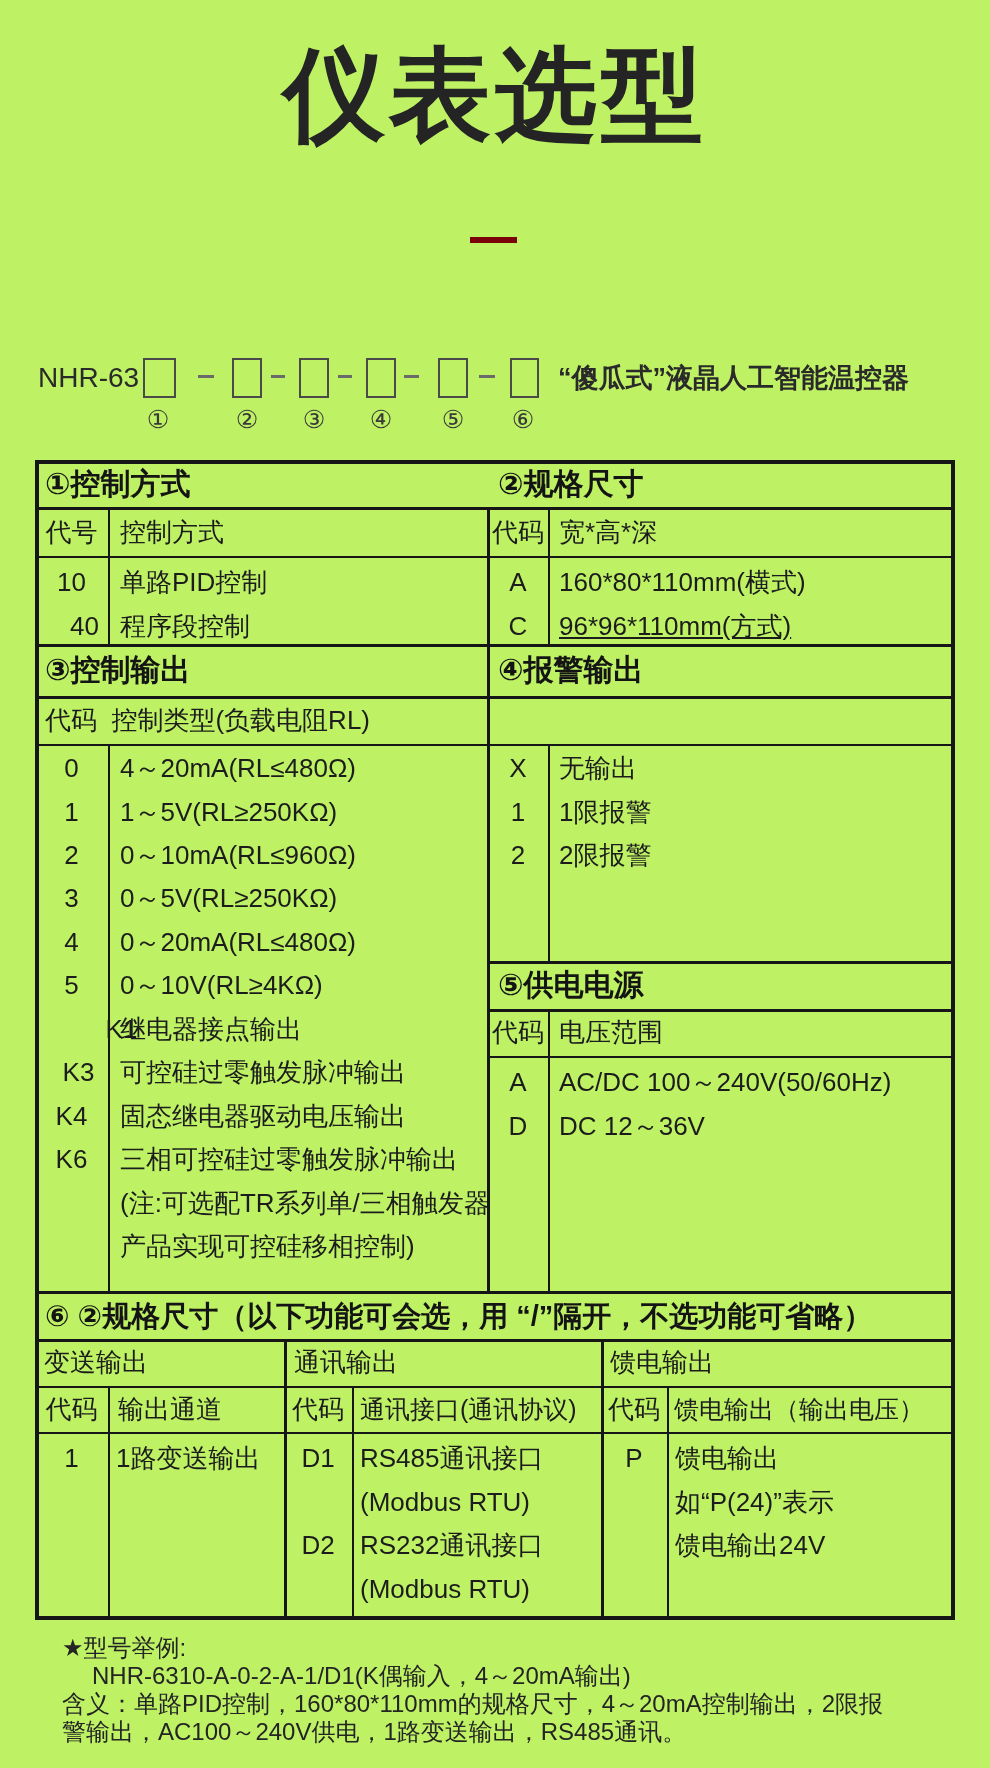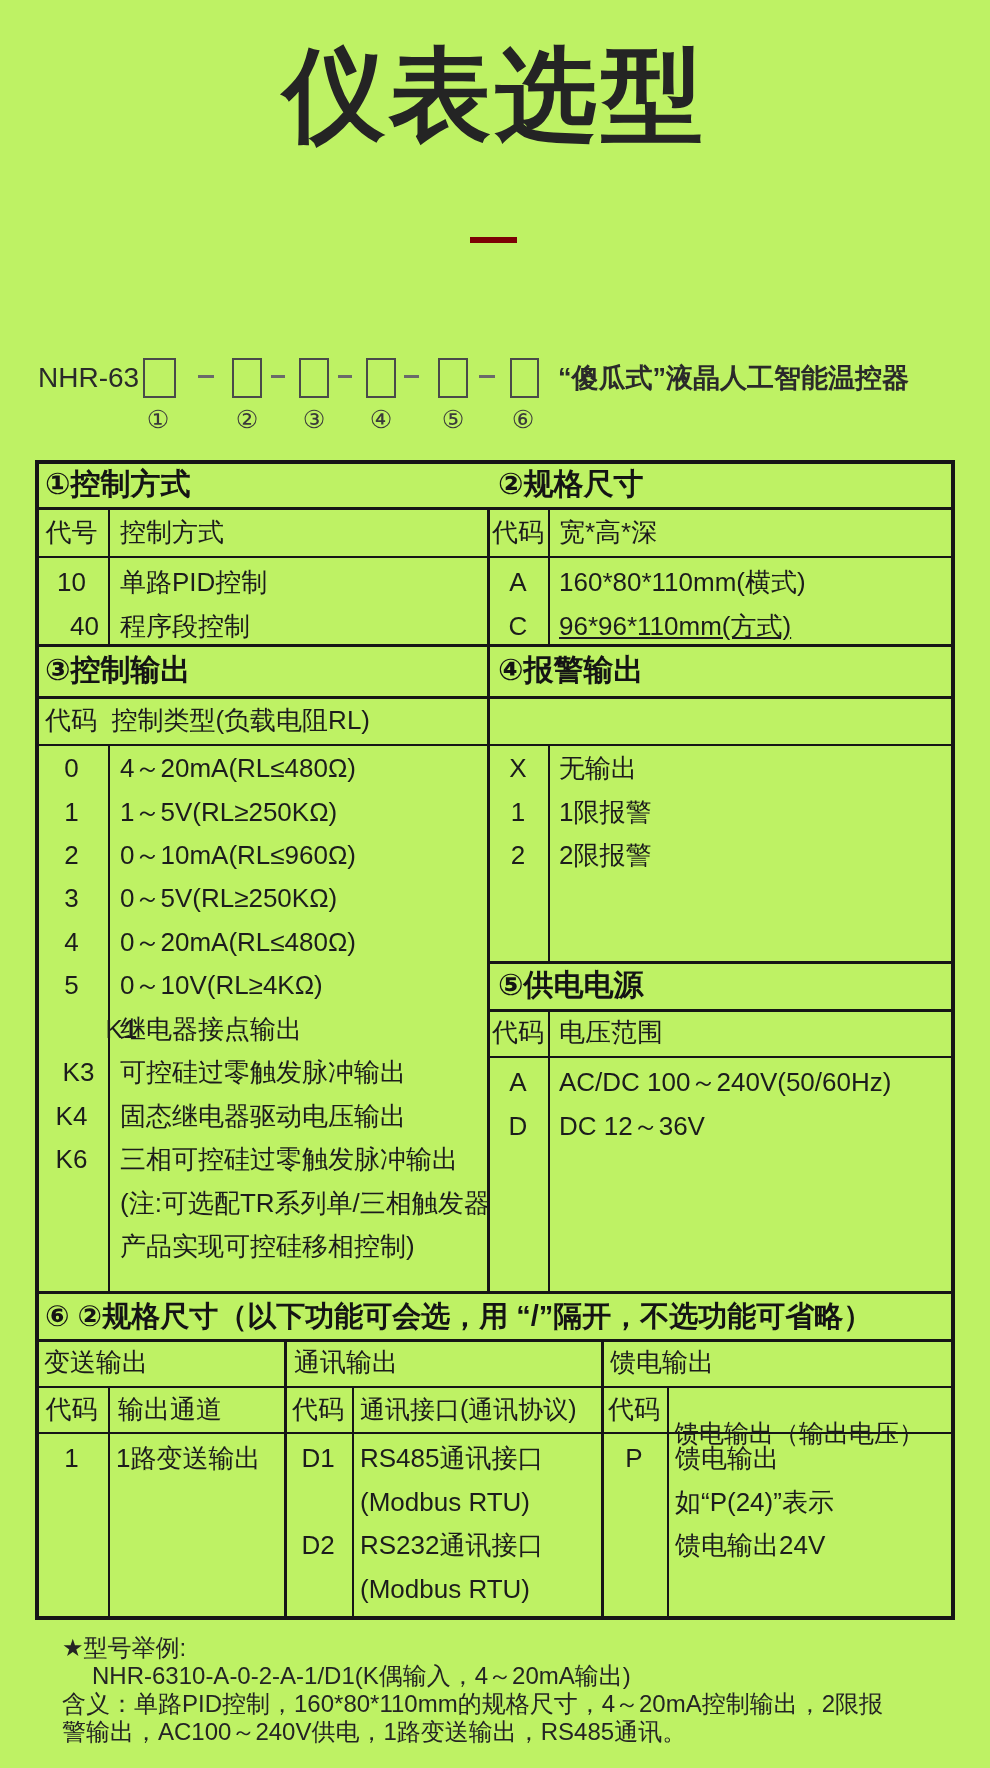--- a/index.html
+++ b/index.html
@@ -166,21 +166,21 @@
 
   <div class="t" style="left:44px;top:1346px;">变送输出</div>
   <div class="t" style="left:294px;top:1346px;">通讯输出</div>
   <div class="t" style="left:610px;top:1346px;">馈电输出</div>
 
   <div class="t code" style="left:35px;top:1393px;width:73px;">代码</div>
   <div class="t" style="left:118px;top:1393px;">输出通道</div>
   <div class="t code" style="left:284px;top:1393px;width:68px;">代码</div>
   <div class="t sm" style="left:360px;top:1393px;">通讯接口(通讯协议)</div>
   <div class="t code" style="left:601px;top:1393px;width:66px;">代码</div>
-  <div class="t sm" style="left:674px;top:1393px;margin-top:24px;">馈电输出（输出电压）</div>
+  <div class="t sm" style="left:674px;top:1393px;">馈电输出（输出电压）</div>
 
   <div class="t code" style="left:35px;top:1442px;width:73px;">1</div>
   <div class="t" style="left:116px;top:1442px;">1路变送输出</div>
 
   <div class="t code" style="left:284px;top:1442px;width:68px;">D1</div>
   <div class="t" style="left:360px;top:1442px;">RS485通讯接口</div>
   <div class="t" style="left:360px;top:1486px;">(Modbus RTU)</div>
   <div class="t code" style="left:284px;top:1529px;width:68px;">D2</div>
   <div class="t" style="left:360px;top:1529px;">RS232通讯接口</div>
   <div class="t" style="left:360px;top:1573px;">(Modbus RTU)</div>

